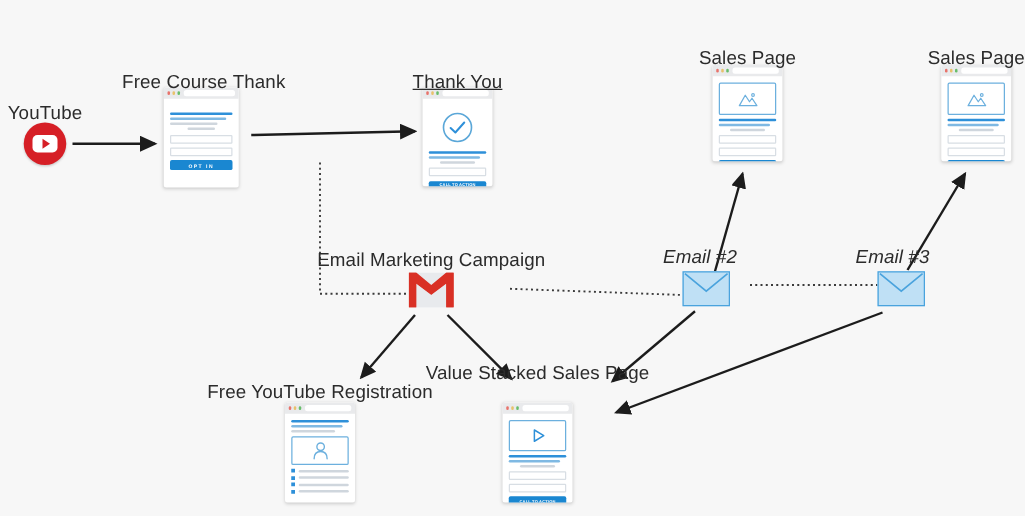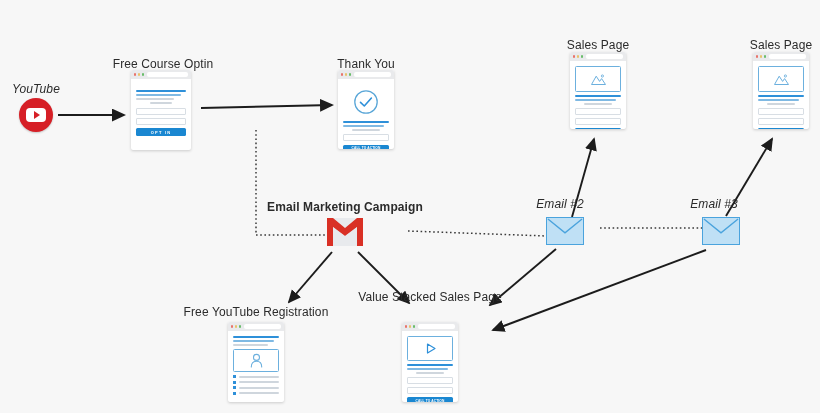--- a/index.html
+++ b/index.html
@@ -6,21 +6,21 @@
   body{
     width:820px;height:413px;position:relative;overflow:hidden;
     font-family:"Liberation Sans", sans-serif;
     background:#f7f7f7;
   }
   #canvas{position:absolute;left:0;top:0;width:820px;height:413px;}
   #edges{position:absolute;left:0;top:0;width:820px;height:413px;z-index:1;}
   .node{position:absolute;z-index:3;}
   .node-label{
     position:absolute;white-space:nowrap;color:#2b2b2b;
-    font-size:12px;letter-spacing:.1px;text-align:left;
+    font-size:15px;letter-spacing:.1px;text-align:left;
     transform:translateX(-50%);z-index:4;
   }
 
   
   .wire{
     background:#ffffff;border-radius:2px;
     box-shadow:0 1px 3px rgba(0,0,0,.18);
     overflow:hidden;position:relative;
   }
   .wire-chrome{
@@ -107,30 +107,30 @@
 
     <line x1="556" y1="249" x2="490" y2="305" stroke="#1c1c1c" stroke-width="1.9" marker-end="url(#ah)"></line>
 
     <path d="M600,228 L702,228" stroke="#3a3a3a" stroke-width="1.5" fill="none" stroke-dasharray="1.6 2.6"></path>
 
     <line x1="726" y1="216" x2="772" y2="139" stroke="#1c1c1c" stroke-width="1.9" marker-end="url(#ah)"></line>
 
     <line x1="706" y1="250" x2="493" y2="330" stroke="#1c1c1c" stroke-width="1.9" marker-end="url(#ah)"></line>
   </svg>
 
-  <div class="node-label" style="left:36px;top:82px;font-style:italic;">YouTube</div>
+  <div class="node-label" style="left:36px;top:82px;">YouTube</div>
   <div class="node" style="left:19px;top:98px;">
     <div class="yt-circle">
       <div class="yt-inner">
         <div class="yt-tri"></div>
       </div>
     </div>
   </div>
 
-  <div class="node-label" style="left:163px;top:57px;">Free Course Optin</div>
+  <div class="node-label" style="left:163px;top:57px;">Free Course Thank</div>
   <div class="node" style="left:131px;top:70px;">
     <div class="wire" style="width:60px;height:80px;">
       <div class="wire-chrome">
         <div class="dots">
           <span class="dot r"></span>
             <span class="dot y"></span>
             <span class="dot g"></span>
         </div>
         <div class="urlbar"></div>
       </div>
@@ -139,21 +139,21 @@
         <div class="bar accent2 w90"></div>
         <div class="bar w75"></div>
         <div class="bar w45" style="margin-bottom:4px;"></div>
         <div class="field"></div>
         <div class="field"></div>
         <div class="cta optin">OPT IN</div>
       </div>
     </div>
   </div>
 
-  <div class="node-label" style="left:366px;top:57px;">Thank You</div>
+  <div class="node-label" style="left:366px;top:57px;text-decoration:underline;">Thank You</div>
   <div class="node" style="left:338px;top:70px;">
     <div class="wire" style="width:56px;height:79px;">
       <div class="wire-chrome">
         <div class="dots">
           <span class="dot r"></span>
             <span class="dot y"></span>
             <span class="dot g"></span>
         </div>
         <div class="urlbar"></div>
       </div>
@@ -222,21 +222,21 @@
         <div class="bar accent"></div>
         <div class="bar accent2 w90"></div>
         <div class="bar w60" style="margin-bottom:3px;"></div>
         <div class="field"></div>
         <div class="field"></div>
         <div class="cta">CALL TO ACTION</div>
       </div>
     </div>
   </div>
 
-  <div class="node-label" style="left:345px;top:200px;font-weight:bold;">Email Marketing Campaign</div>
+  <div class="node-label" style="left:345px;top:200px;">Email Marketing Campaign</div>
   <div class="node" style="left:327px;top:218px;">
     <svg width="36" height="28" viewBox="0 0 36 28">
       <rect x="0" y="0" width="36" height="28" fill="#e8eaed"></rect>
       <path d="M0,0 L0,28 L6,28 L6,9 L18,18 L30,9 L30,28 L36,28 L36,0 L30,0 L18,10 L6,0 Z" fill="#d93025"></path>
       <path d="M6,9 L6,28 L30,28 L30,9 L18,18 Z" fill="#e8eaed" opacity="0.55"></path>
       <path d="M0,0 L6,0 L6,28 L0,28 Z" fill="#d93025"></path>
       <path d="M30,0 L36,0 L36,28 L30,28 Z" fill="#d93025"></path>
     </svg>
   </div>
 

